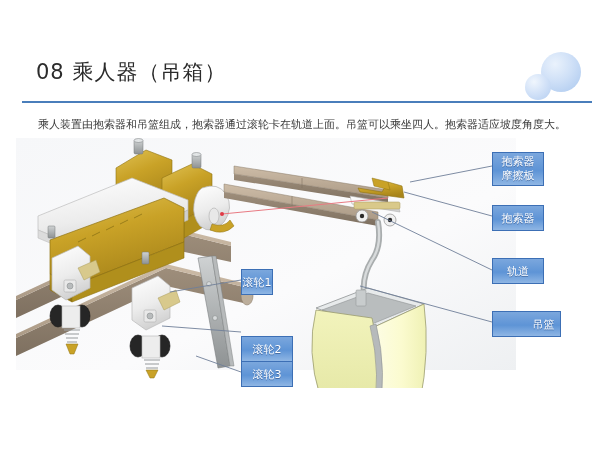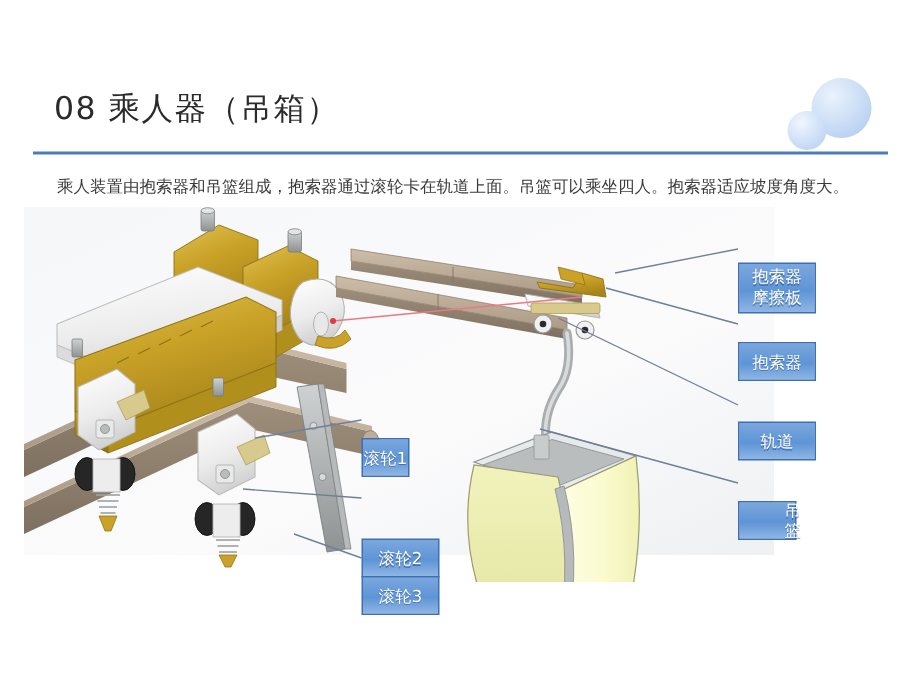--- a/index.html
+++ b/index.html
@@ -38,21 +38,20 @@
 
   
   .lbl{
     position:absolute;
     background:linear-gradient(180deg,#7ba7dd 0%,#5e94d6 55%,#8fb6e4 100%);
     border:1px solid #3c6fb5;
     color:#ffffff;font-size:11px;line-height:13px;
     display:flex;align-items:center;justify-content:center;
     text-align:center;box-sizing:border-box;
     text-shadow:0 1px 0 rgba(40,70,120,.55);
-    margin-top:23px;
   }
   .lbl.two{line-height:14px;}
   .lbl span{display:block;}
 </style>
 </head>
 <body>
 
 <div id="slide">
 
   <div class="deco-big"></div>
@@ -273,21 +272,21 @@
   <div class="lbl two" style="left:492px;top:152px;width:52px;height:34px;flex-direction:column;">
     <span>抱索器</span>
     <span>摩擦板</span>
   </div>
   <div class="lbl" style="left:492px;top:205px;width:52px;height:26px;">
     <span>抱索器</span>
   </div>
   <div class="lbl" style="left:492px;top:258px;width:52px;height:26px;">
     <span>轨道</span>
   </div>
-  <div class="lbl" style="left:492px;top:311px;width:39px;height:26px;padding-left:34px;">
+  <div class="lbl" style="left:492px;top:311px;width:69px;height:26px;padding-left:34px;">
     <span>吊篮</span>
   </div>
 
   <svg style="position:absolute;left:0;top:0;width:600px;height:450px;pointer-events:none;">
     <g stroke="#6f7f99" stroke-width="0.9" fill="none">
 
       <path d="M492,166 L410,182"></path>
       <path d="M492,216 L404,192"></path>
       <path d="M492,270 L372,212"></path>
       <path d="M492,322 L360,286"></path>

